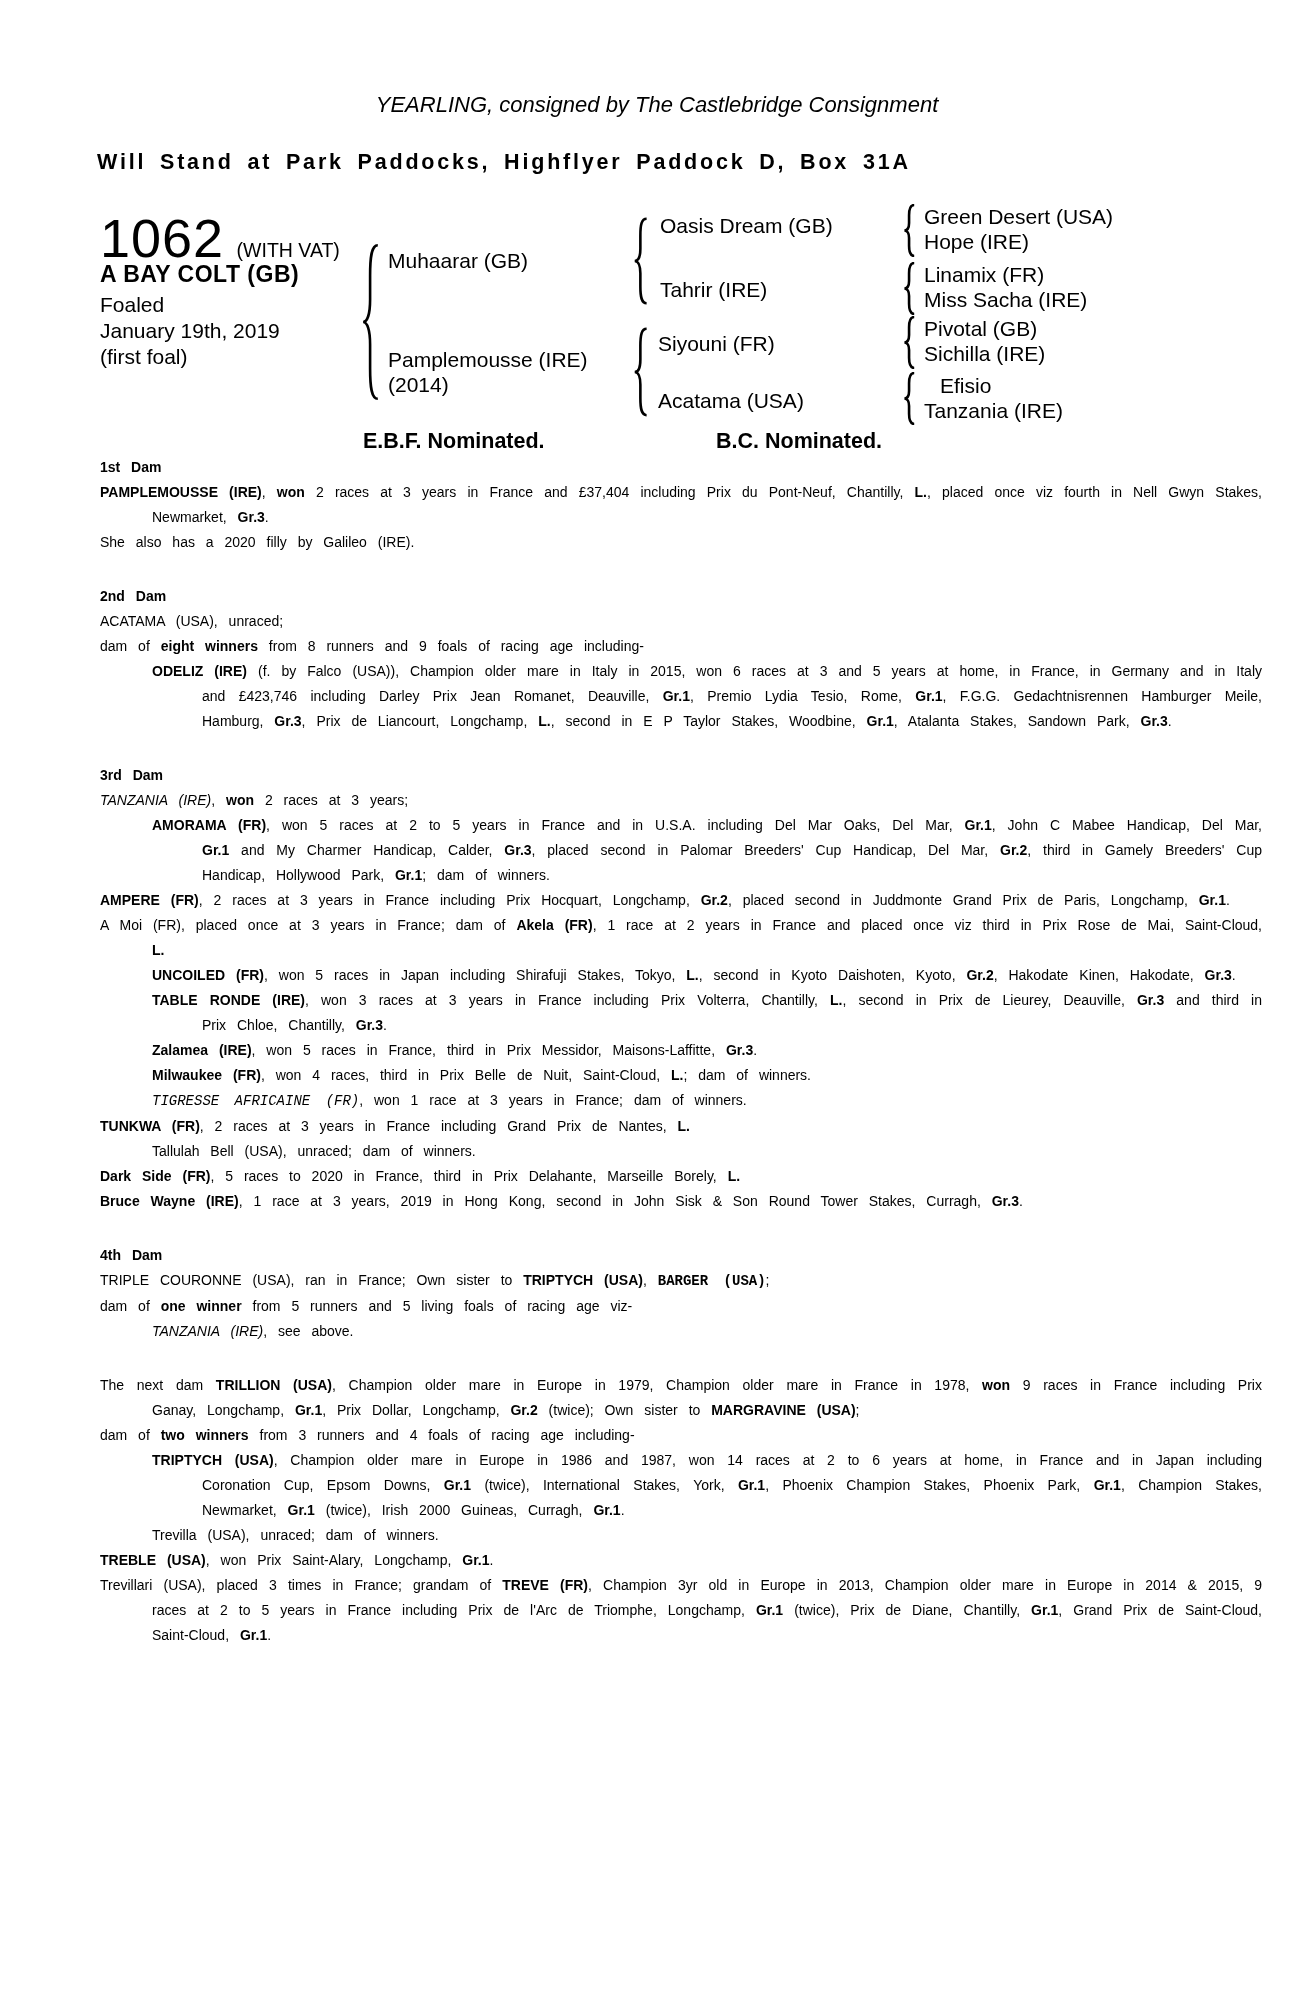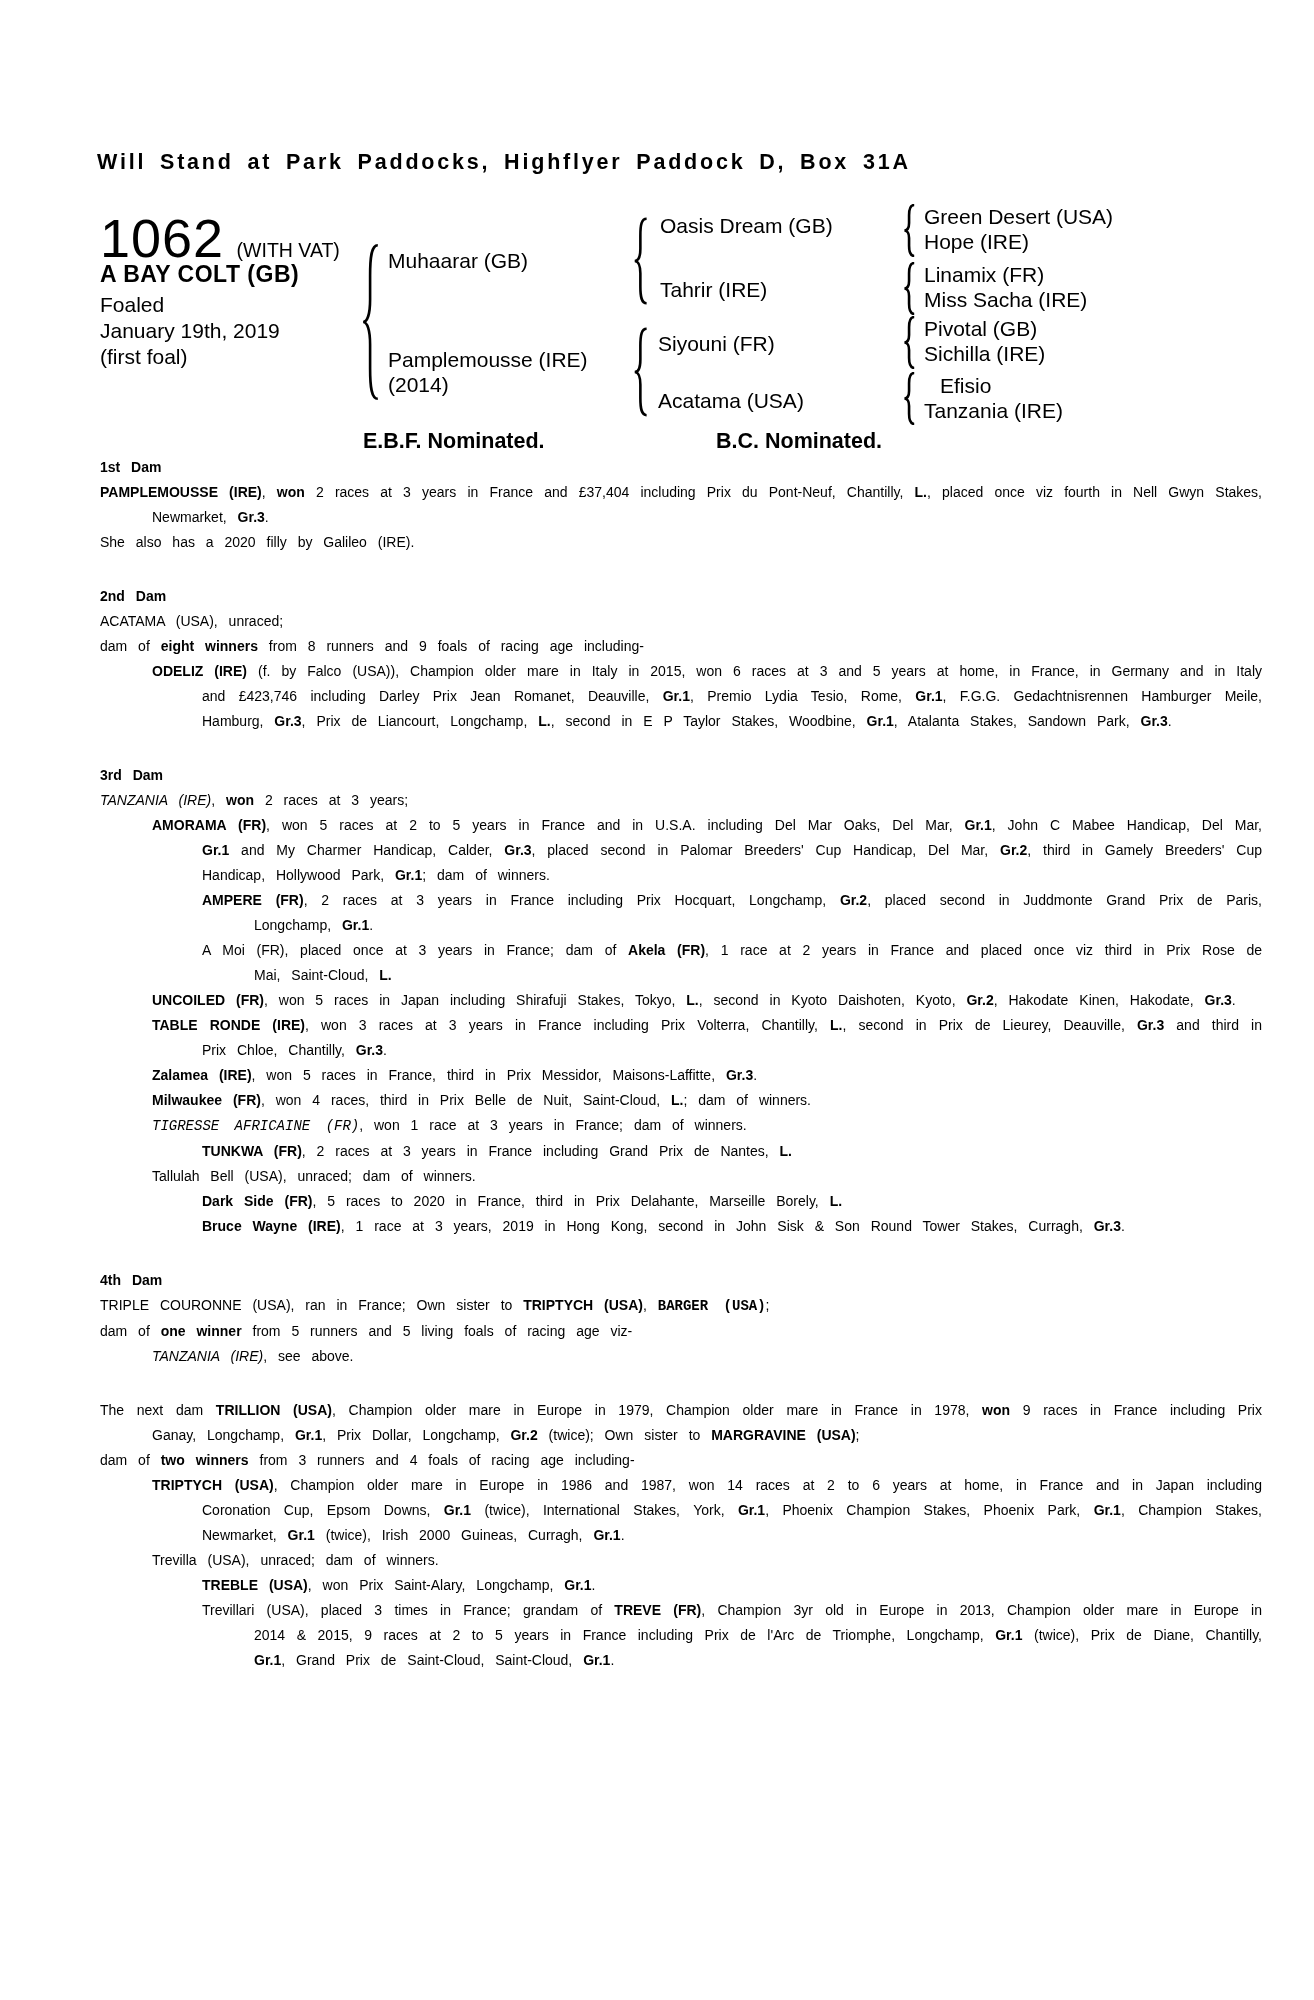--- a/index.html
+++ b/index.html
@@ -22,27 +22,28 @@
   .brace path { stroke:#000; fill:none; stroke-width:2.6px; }
   .brace { position:absolute; }
   .body-text { position:absolute; left:100px; top:455px; width:1162px;
     font-size:14px; line-height:25px; word-spacing:7px; }
   .section { margin-bottom:29px; }
   .section:last-child { margin-bottom:0; }
   .sec-heading { font-weight:bold; }
   .para { text-align:justify; }
   .ind0 { padding-left:52px; text-indent:-52px; }
   .ind1 { margin-left:52px; padding-left:50px; text-indent:-50px; }
-  .ind2 { margin-left:102px; padding-left:52px; text-indent:-52px; }
+  .ind2 { padding-left:52px; text-indent:-52px; }
 </style>
 </head>
 <body>
 
 <div class="page">
 
+  <div class="abs consign-title">YEARLING, consigned by The Castlebridge Consignment</div>
   <div class="abs stand-line">Will Stand at Park Paddocks, Highflyer Paddock D, Box 31A</div>
 
   <div class="abs lot-line">
     <span class="lot-num">1062</span>
     <span class="lot-vat">(WITH VAT)</span>
   </div>
   <div class="abs colt-desc">A BAY COLT (GB)</div>
   <div class="abs info" style="left:100px; top:294px;">Foaled</div>
   <div class="abs info" style="left:100px; top:320px;">January 19th, 2019</div>
   <div class="abs info" style="left:100px; top:346px;">(first foal)</div>

